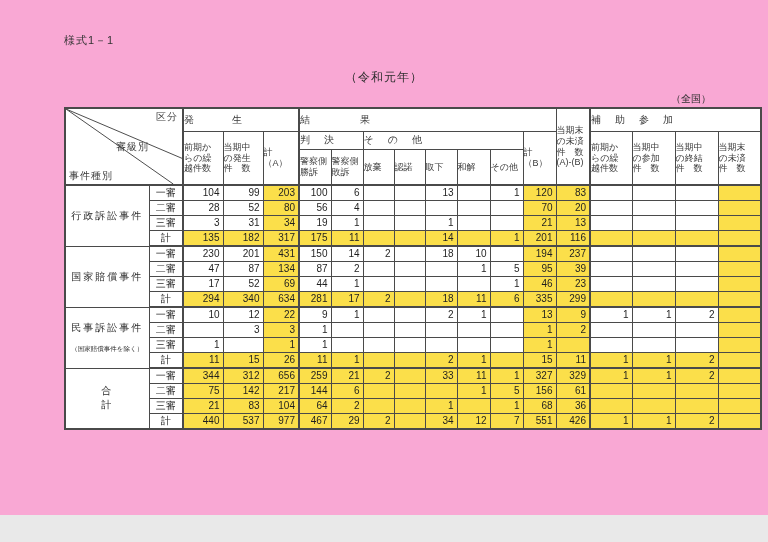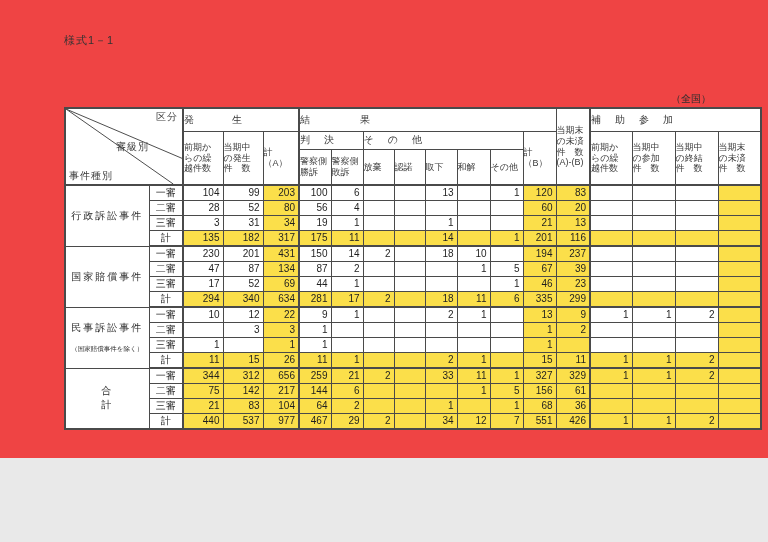--- a/index.html
+++ b/index.html
@@ -1,18 +1,18 @@
 <!DOCTYPE html>
 <html><head>
 <meta charset="utf-8">
 <style>
   html,body { margin:0; padding:0; background:#e9e9e9; }
   .page {
-    width:768px; height:458px; position:relative; margin:0 auto;
-    background:#ef4444; overflow:hidden;
+    width:768px; height:515px; position:relative; margin:0 auto;
+    background:#f9a8d4; overflow:hidden;
     font-family:"Liberation Sans","DejaVu Sans",sans-serif; color:#333;
   }
   .form-label { position:absolute; left:64px; top:33px; font-size:11px; letter-spacing:1px; }
   .doc-title  { position:absolute; top:51px; left:0; width:100%; text-align:center;
                 font-size:14px; font-weight:bold; letter-spacing:7px; color:#2e2e2e; }
   .doc-subtitle { position:absolute; top:69px; left:0; width:100%; text-align:center;
                 font-size:12px; letter-spacing:1px; color:#2e2e2e; }
   .scope-note { position:absolute; top:92px; left:671px; font-size:10px; color:#2e2e2e; }
 
   table.stat { position:absolute; left:64px; top:107px; border-collapse:collapse;
@@ -37,20 +37,21 @@
   .corner-svg { position:absolute; left:0; top:0; width:100%; height:100%; }
   .corner-kubun  { position:absolute; top:2px;  right:4px; font-size:10px; letter-spacing:1px; }
   .corner-shinkyu{ position:absolute; top:32px; left:50px; font-size:10px; letter-spacing:1px; }
   .corner-jiken  { position:absolute; bottom:2px; left:3px; font-size:10px; letter-spacing:1px; }
 </style>
 </head>
 <body>
 
 <div class="page">
   <div class="form-label">様式1－1</div>
+  <div class="doc-subtitle">（令和元年）</div>
   <div class="scope-note">（全国）</div>
 
   <table class="stat">
     <colgroup>
       <col style="width:84px">
         <col style="width:34px">
       <col style="width:40px">
         <col style="width:40px">
         <col style="width:36px">
       <col style="width:32px">
@@ -152,21 +153,21 @@
           <td class="num">28</td>
           <td class="num">52</td>
           <td class="num hl tr-b">80</td>
           <td class="num">56</td>
           <td class="num">4</td>
           <td class="num"></td>
           <td class="num"></td>
           <td class="num"></td>
           <td class="num"></td>
           <td class="num"></td>
-          <td class="num hl">60</td>
+          <td class="num hl">70</td>
           <td class="num hl tr-b">20</td>
           <td class="num"></td>
           <td class="num"></td>
           <td class="num"></td>
           <td class="num hl"></td>
         </tr>
         <tr>
           <td class="level-cell">三審</td>
           <td class="num">3</td>
           <td class="num">31</td>
@@ -231,21 +232,21 @@
           <td class="num">47</td>
           <td class="num">87</td>
           <td class="num hl tr-b">134</td>
           <td class="num">87</td>
           <td class="num">2</td>
           <td class="num"></td>
           <td class="num"></td>
           <td class="num"></td>
           <td class="num">1</td>
           <td class="num">5</td>
-          <td class="num hl">67</td>
+          <td class="num hl">95</td>
           <td class="num hl tr-b">39</td>
           <td class="num"></td>
           <td class="num"></td>
           <td class="num"></td>
           <td class="num hl"></td>
         </tr>
         <tr>
           <td class="level-cell">三審</td>
           <td class="num">17</td>
           <td class="num">52</td>

